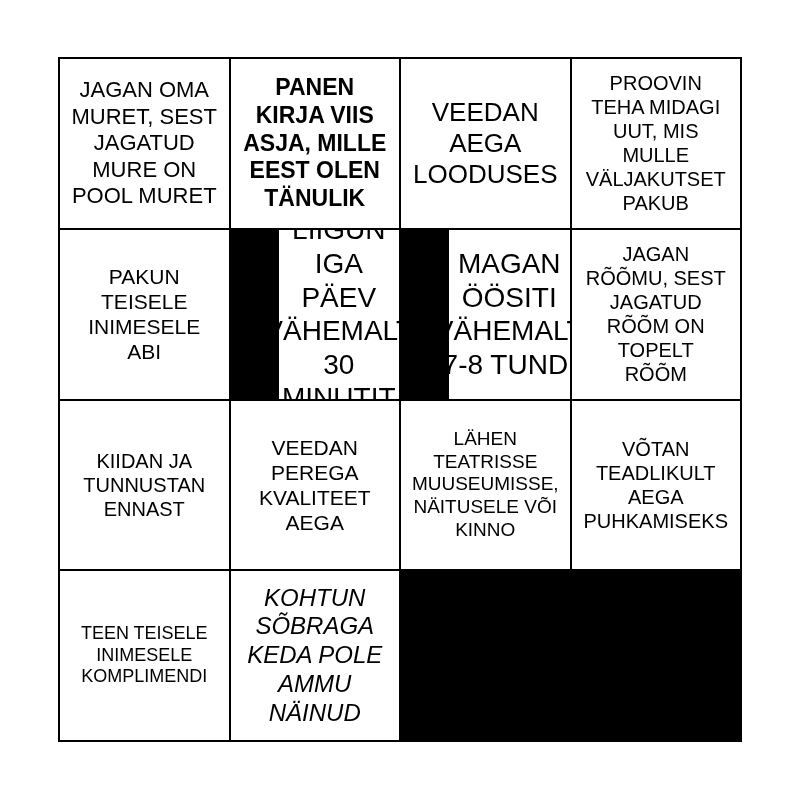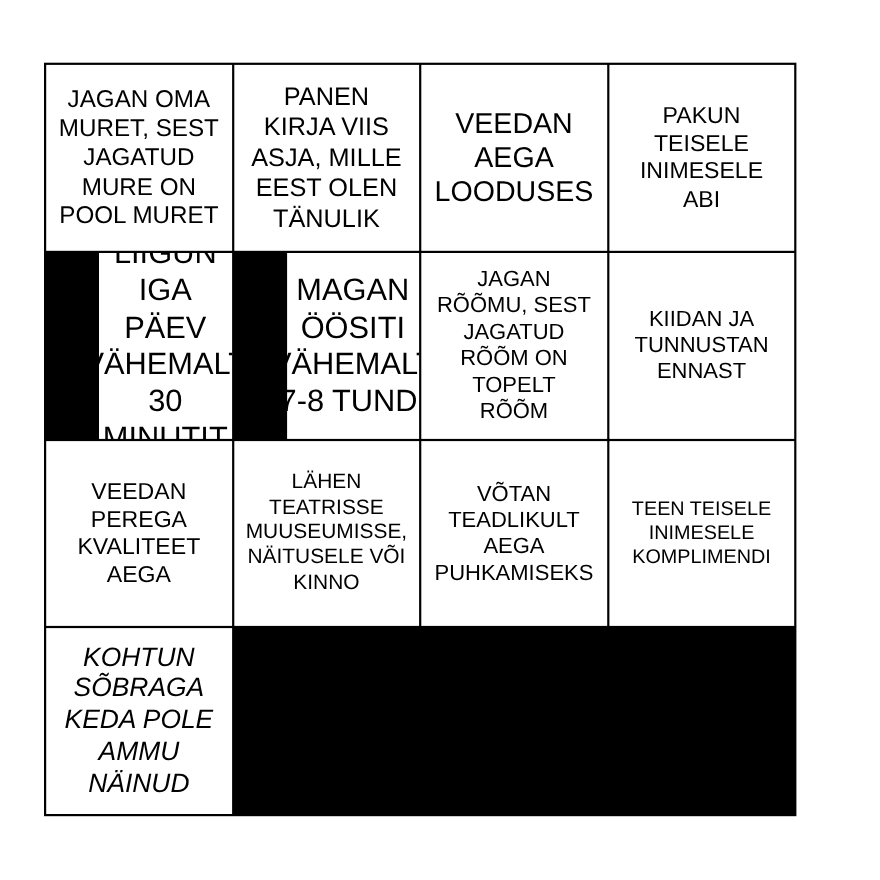--- a/index.html
+++ b/index.html
@@ -9,21 +9,21 @@
   }
   body {
     width: 800px;
     height: 800px;
     position: relative;
     font-family: "Liberation Sans", sans-serif;
     color: #000000;
   }
   .bingo-grid {
     position: absolute;
-    left: 40px;
+    left: 58px;
     top: 57px;
     width: 684px;
     height: 685px;
     box-sizing: border-box;
     display: grid;
     grid-template-columns: repeat(4, 1fr);
     grid-template-rows: repeat(4, 1fr);
     background: #000000;
     padding: 2px;
     gap: 2px;
@@ -37,21 +37,21 @@
     white-space: pre-line;
     line-height: 1.2;
     padding: 2px 4px;
     overflow: hidden;
     box-sizing: border-box;
   }
   .f19 { font-size: 19px; text-align: center; }
   .f20 { font-size: 20px; }
   .f21 { font-size: 18px; }
   .f22 { font-size: 22px; }
-  .f23 { font-size: 23px; }
+  .f23 { font-size: 23px; font-weight: bold; }
   .f24 { font-size: 24px; font-style: italic; }
   .f26 { font-size: 26px; }
   .f27 { font-size: 21px; }
   .f28 { font-size: 28px; margin-left: 48px; }
 </style>
 </head>
 <body>
 
 <div class="bingo-grid">
   <div class="cell f22">JAGAN OMA
@@ -60,20 +60,26 @@
 MURE ON
 POOL MURET</div>
   <div class="cell f23">PANEN
 KIRJA VIIS
 ASJA, MILLE
 EEST OLEN
 TÄNULIK</div>
   <div class="cell f26">VEEDAN
 AEGA
 LOODUSES</div>
+  <div class="cell f20">PROOVIN
+TEHA MIDAGI
+UUT, MIS
+MULLE
+VÄLJAKUTSET
+PAKUB</div>
 
   <div class="cell f27">PAKUN
 TEISELE
 INIMESELE
 ABI</div>
   <div class="cell f28">LIIGUN IGA
 PÄEV
 VÄHEMALT
 30 MINUTIT</div>
   <div class="cell f28">MAGAN

